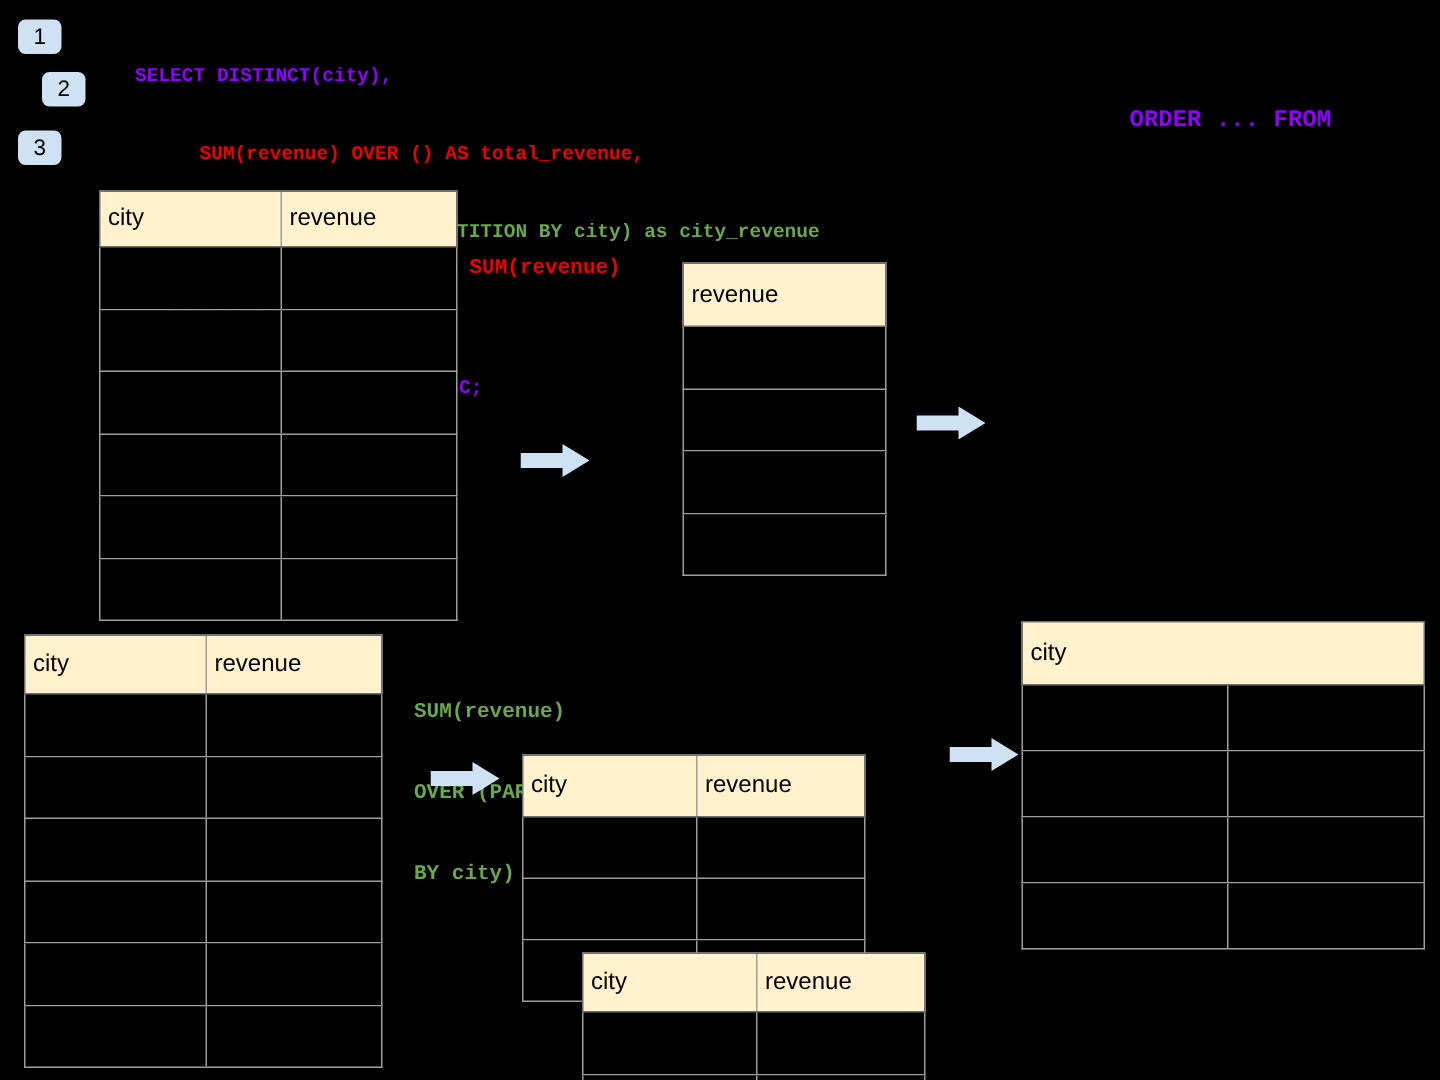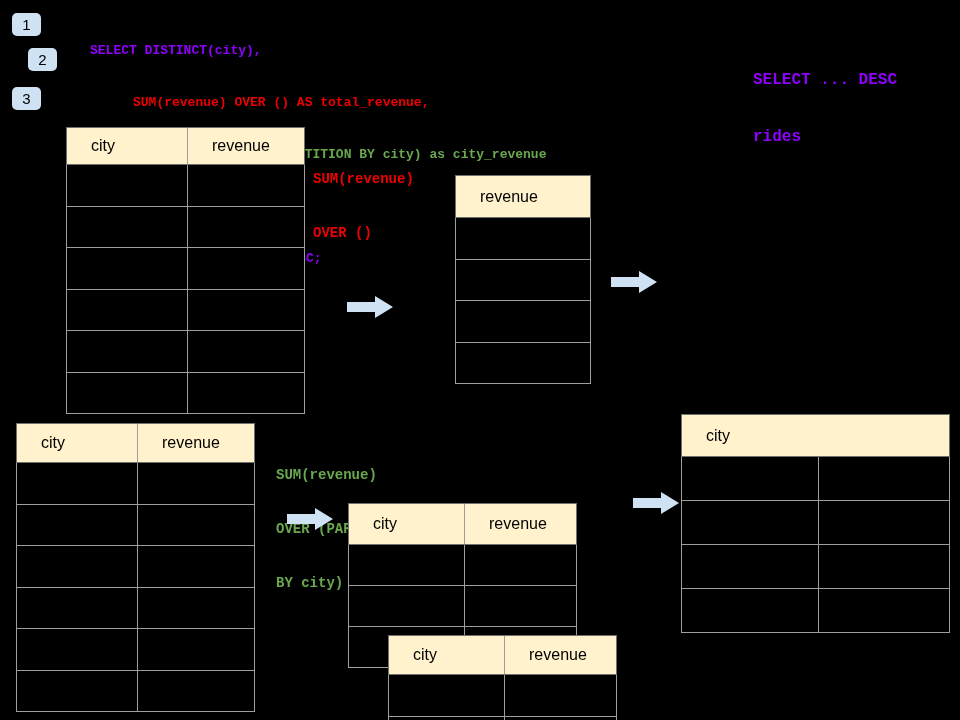--- a/index.html
+++ b/index.html
@@ -50,21 +50,21 @@
   .arrow2{left:611px;top:271px;}
   .arrow3{left:287px;top:508px;}
   .arrow4{left:633px;top:492px;}
   
   .tbl{position:absolute;}
   .thead{
     display:grid;background:var(--cream);
     border:1px solid var(--grid-dark);
   }
   .th{
-    color:var(--ink);font-size:16px;padding-left:24px;
+    color:var(--ink);font-size:16px;padding-left:5px;
     display:flex;align-items:center;text-align:right;
   }
   .th + .th{border-left:1px solid var(--grid);}
   .tbody .tr{
     display:grid;background:#000;
     border-left:1px solid var(--grid);
     border-right:1px solid var(--grid);
     border-bottom:1px solid var(--grid);
   }
   .tbody .td{height:100%;}
@@ -111,27 +111,25 @@
 
   <div class="code main-code">
     <span class="ln purple">SELECT DISTINCT(city),</span>
     <span class="ln red ind2">SUM(revenue) OVER () AS total_revenue,</span>
     <span class="ln green ind2">SUM(revenue) OVER (PARTITION BY city) as city_revenue</span>
     <span class="ln purple ind1">FROM rides</span>
     <span class="ln purple ind1">ORDER by city_revenue DESC;</span>
   </div>
 
   <div class="code side-code purple">
-    <span class="ln">SELECT ... DESC</span>
-    <span class="ln">rides</span>
+    <span class="ln">ORDER ... FROM</span>
   </div>
 
   <div class="code label-code label-total red">
     <span class="ln">SUM(revenue)</span>
-    <span class="ln">OVER ()</span>
   </div>
 
   <div class="code label-code label-partition green">
     <span class="ln">SUM(revenue)</span>
     <span class="ln">OVER (PARTITION</span>
     <span class="ln">BY city)</span>
   </div>
 
   <div class="arrow arrow1">
     <svg viewBox="0 0 46 22">

